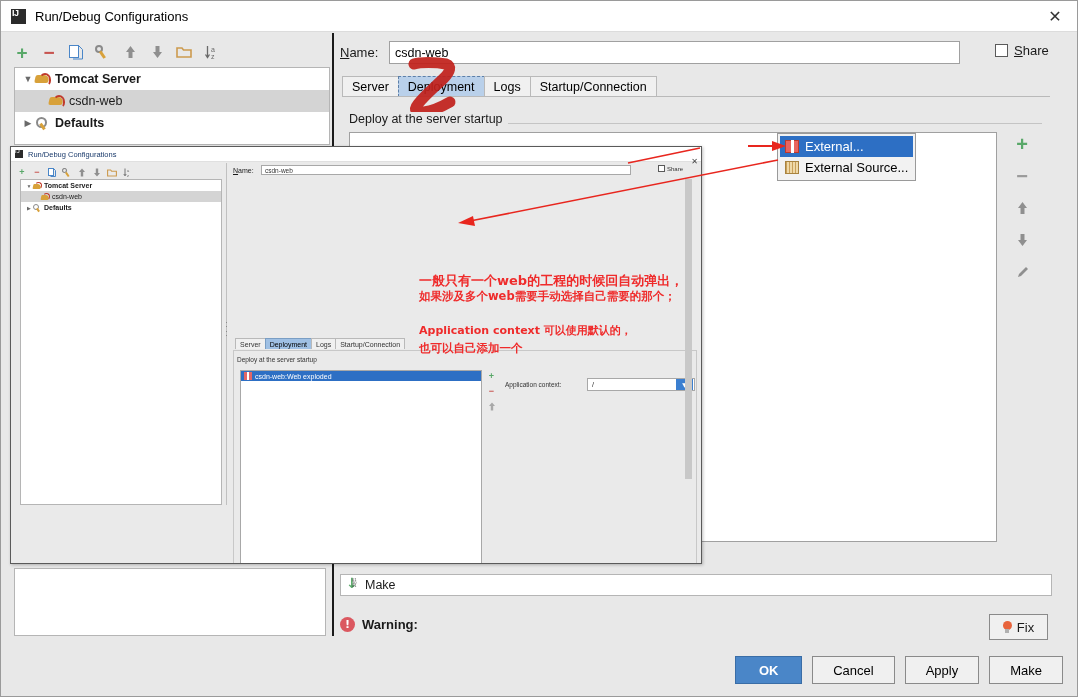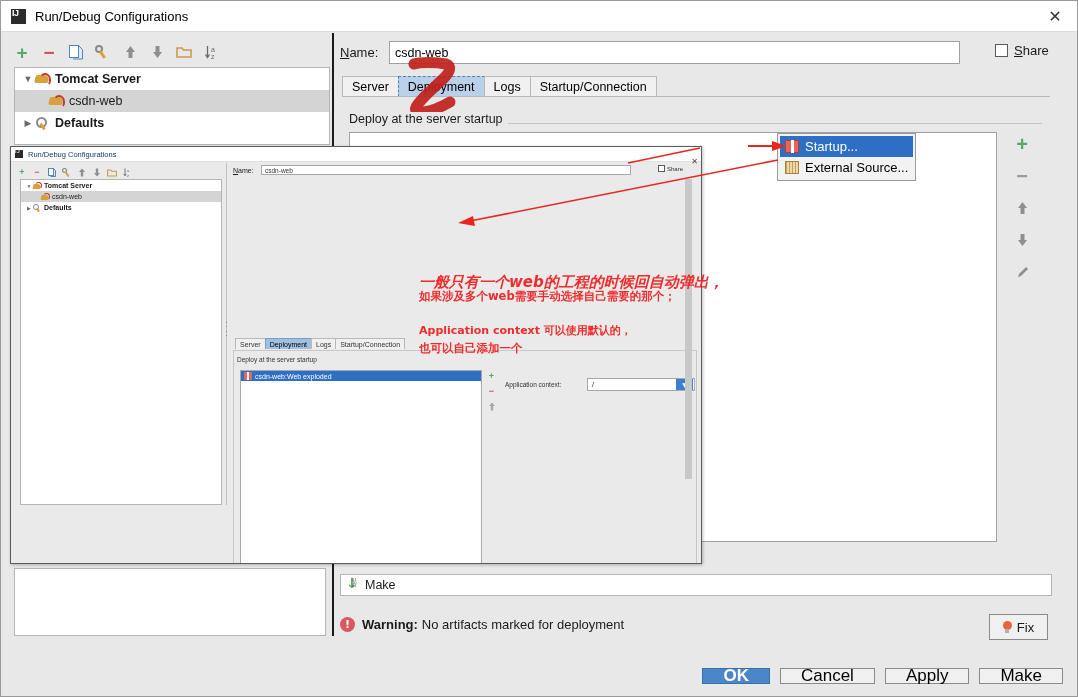--- a/index.html
+++ b/index.html
@@ -165,21 +165,21 @@
   #warning-row{
     position:absolute; left:339px; top:609px; width:712px; height:28px;
     display:flex; align-items:center;
   }
   .warn-ico{
     width:15px;height:15px;border-radius:50%;background:#db5860;
     display:flex;align-items:center;justify-content:center;
     color:#fff;font-weight:bold;font-size:11px; flex:0 0 auto; margin-right:7px;
     font-family:"DejaVu Sans",sans-serif;
   }
-  #warn-strong{ font-weight:bold; font-size:13px; margin-right:4px; }
+  #warn-strong{ font-weight:bold; font-size:13px; margin-right:10px; }
   #warn-text{ font-size:13px; }
   #fix-button{
     position:absolute; right:4px; top:4px; width:59px; height:26px;
     background:#f0f0f0; border:1px solid #8a8a8a;
     display:flex; align-items:center; justify-content:center; gap:5px;
     font-size:13px; cursor:pointer;
   }
   .bulb-ico{ width:9px; height:13px; position:relative; flex:0 0 auto; }
   .bulb-ico::before{
     content:""; position:absolute; left:0;top:0;width:9px;height:9px;border-radius:50%;
@@ -188,22 +188,22 @@
   .bulb-ico::after{
     content:""; position:absolute; left:2.5px; top:8px; width:4px;height:4px;
     background:#b0b0b0;
   }
 
   
   #outer-buttons{
     position:absolute; right:14px; bottom:12px; display:flex; gap:10px;
   }
   .btn{
-    height:16px; min-width:67px; padding:0 20px;
-    background:#f0f0f0; border:1px solid #8a8a8a; font-size:17px;
+    height:28px; min-width:67px; padding:0 20px;
+    background:#f0f0f0; border:1px solid #8a8a8a; font-size:13px;
     display:flex; align-items:center; justify-content:center; cursor:pointer; color:#000;
   }
   .btn.primary{ background:#4a86c8; border:1px solid #3a6da6; color:#fff; font-weight:bold; }
 
   
   #inner-dialog{
     position:absolute; left:10px; top:146px; width:692px; height:418px;
     background:#eaeaea; border:1px solid #5a5a5a;
     font-size:7px; overflow:hidden;
     box-shadow:1px 1px 3px rgba(0,0,0,.25);
@@ -322,21 +322,21 @@
   #inner-scroll-thumb{
     position:absolute; left:674px; top:32px; width:7px; height:300px; background:#c8c8c8;
     cursor:pointer;
   }
 
   
   .cn-ann{
     position:absolute; color:#ef2b2b; font-weight:bold;
     font-family:"DejaVu Sans", sans-serif; line-height:1.35; white-space:nowrap;
   }
-  #cn-1{ left:419px; top:272px; font-size:15px;font-style:italic; }
+  #cn-1{ left:419px; top:272px; font-size:13px; }
   #cn-2{ left:419px; top:289px; font-size:11.5px; }
   #cn-3{ left:419px; top:324px; font-size:11px;text-align:right; }
   #cn-4{ left:419px; top:341px; font-size:11.5px; }
 
   
   #overlay{ position:absolute; left:0; top:0; width:1078px; height:697px; pointer-events:none; }
 
   
   #artifact-menu{
     position:absolute; left:777px; top:133px; width:139px; height:48px;
@@ -476,21 +476,20 @@
   <div id="outer-before-launch">
     <div class="make-row">
       <span class="make-ico"></span>
       <span>Make</span>
     </div>
   </div>
 
   <div id="warning-row">
     <span class="warn-ico">!</span>
     <span id="warn-strong">Warning:</span>
-    <span id="warn-text">No artifacts marked for deployment</span>
     <div id="fix-button">
       <span class="bulb-ico"></span>
       <span>Fix</span>
     </div>
   </div>
 
   <div id="outer-buttons">
     <div class="btn primary">OK</div>
     <div class="btn">Cancel</div>
     <div class="btn">Apply</div>
@@ -620,21 +619,21 @@
 </div>
 
 <div class="cn-ann" id="cn-1">一般只有一个web的工程的时候回自动弹出，</div>
 <div class="cn-ann" id="cn-2">如果涉及多个web需要手动选择自己需要的那个；</div>
 <div class="cn-ann" id="cn-3">Application context 可以使用默认的，</div>
 <div class="cn-ann" id="cn-4">也可以自己添加一个</div>
 
 <div id="artifact-menu">
   <div class="menu-item selected">
     <span class="artifact-ico"></span>
-    <span>Startup...</span>
+    <span>External...</span>
   </div>
   <div class="menu-item">
     <span class="extsrc-ico"></span>
     <span>External Source...</span>
   </div>
 </div>
 
 <svg id="overlay" viewBox="0 0 1078 697">
 
   <g>

